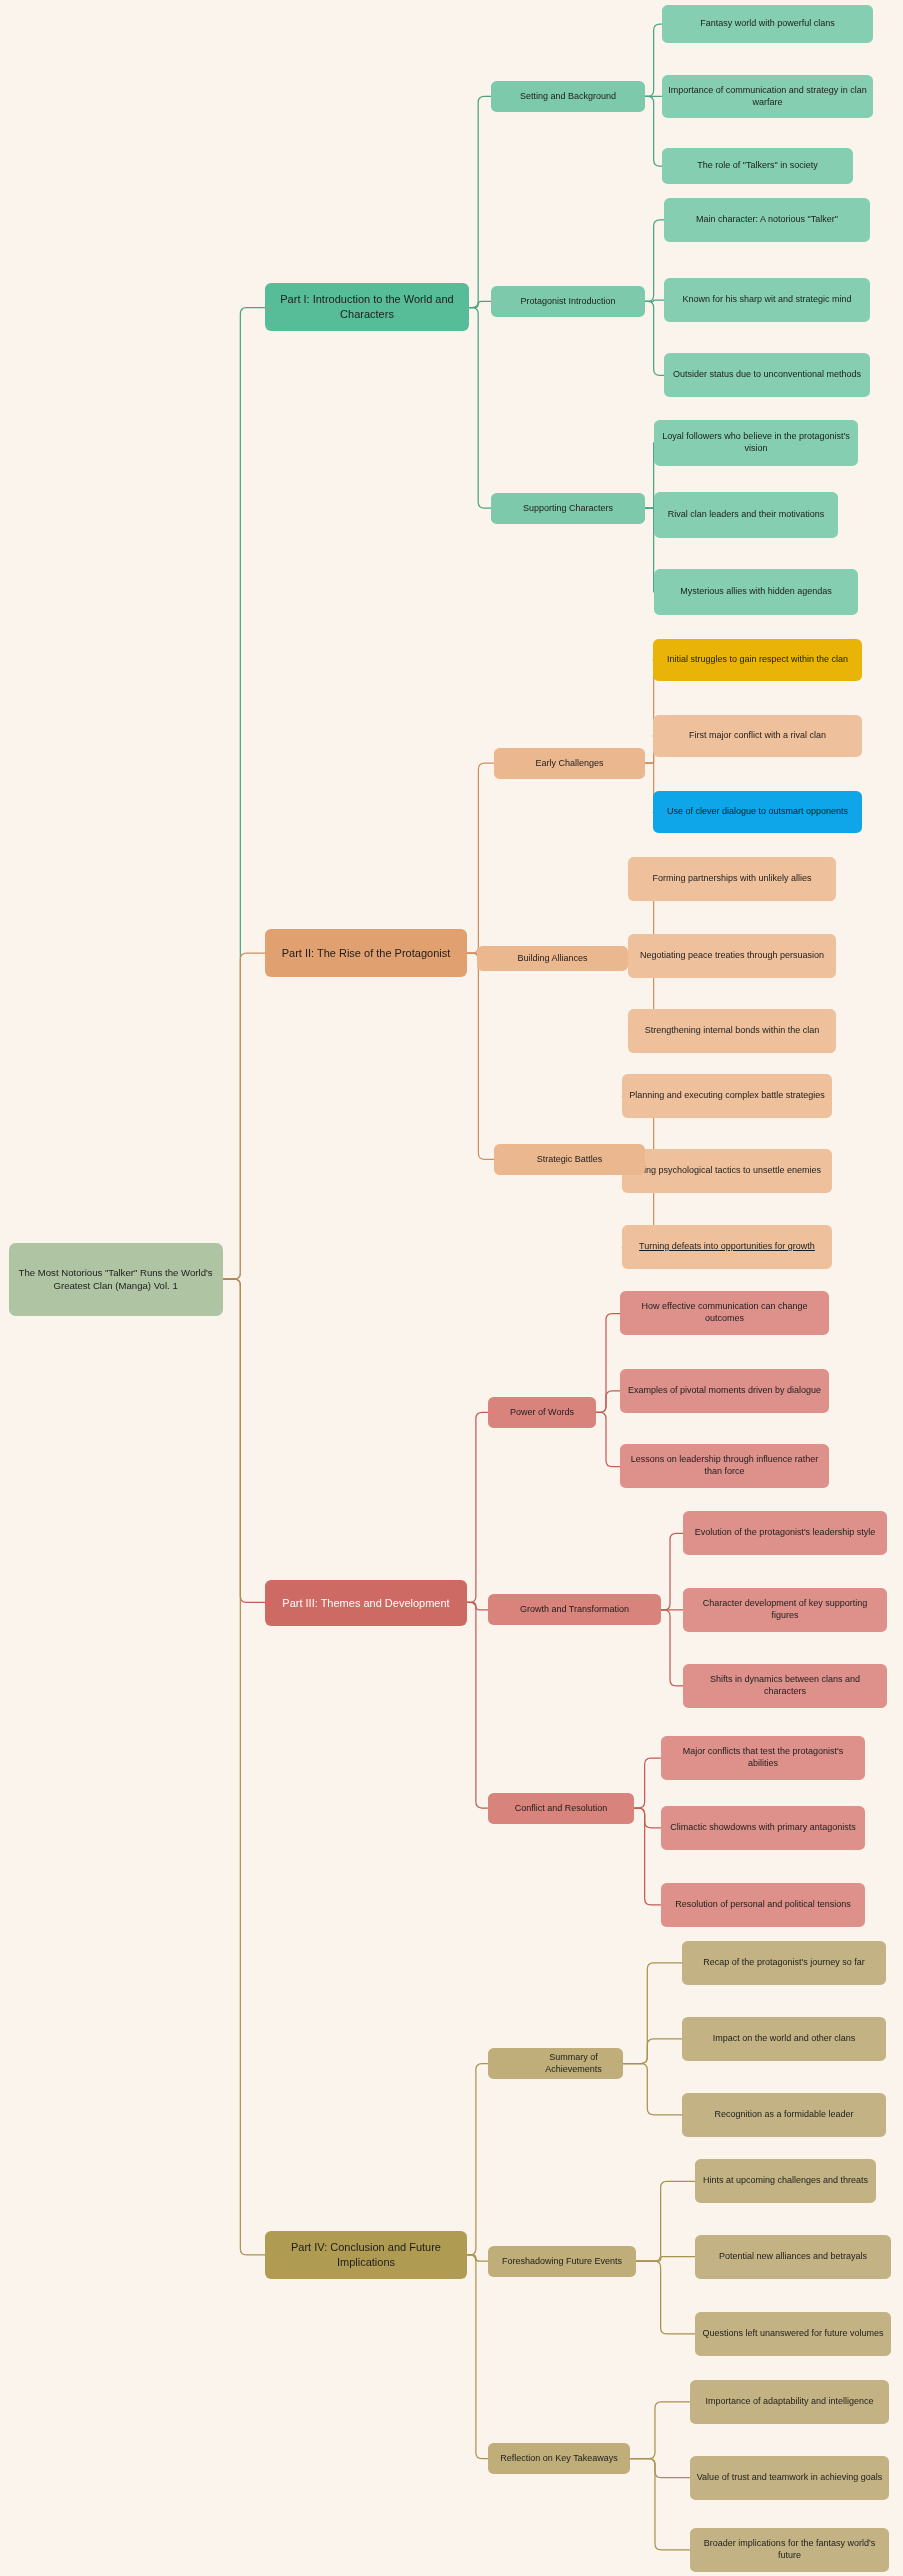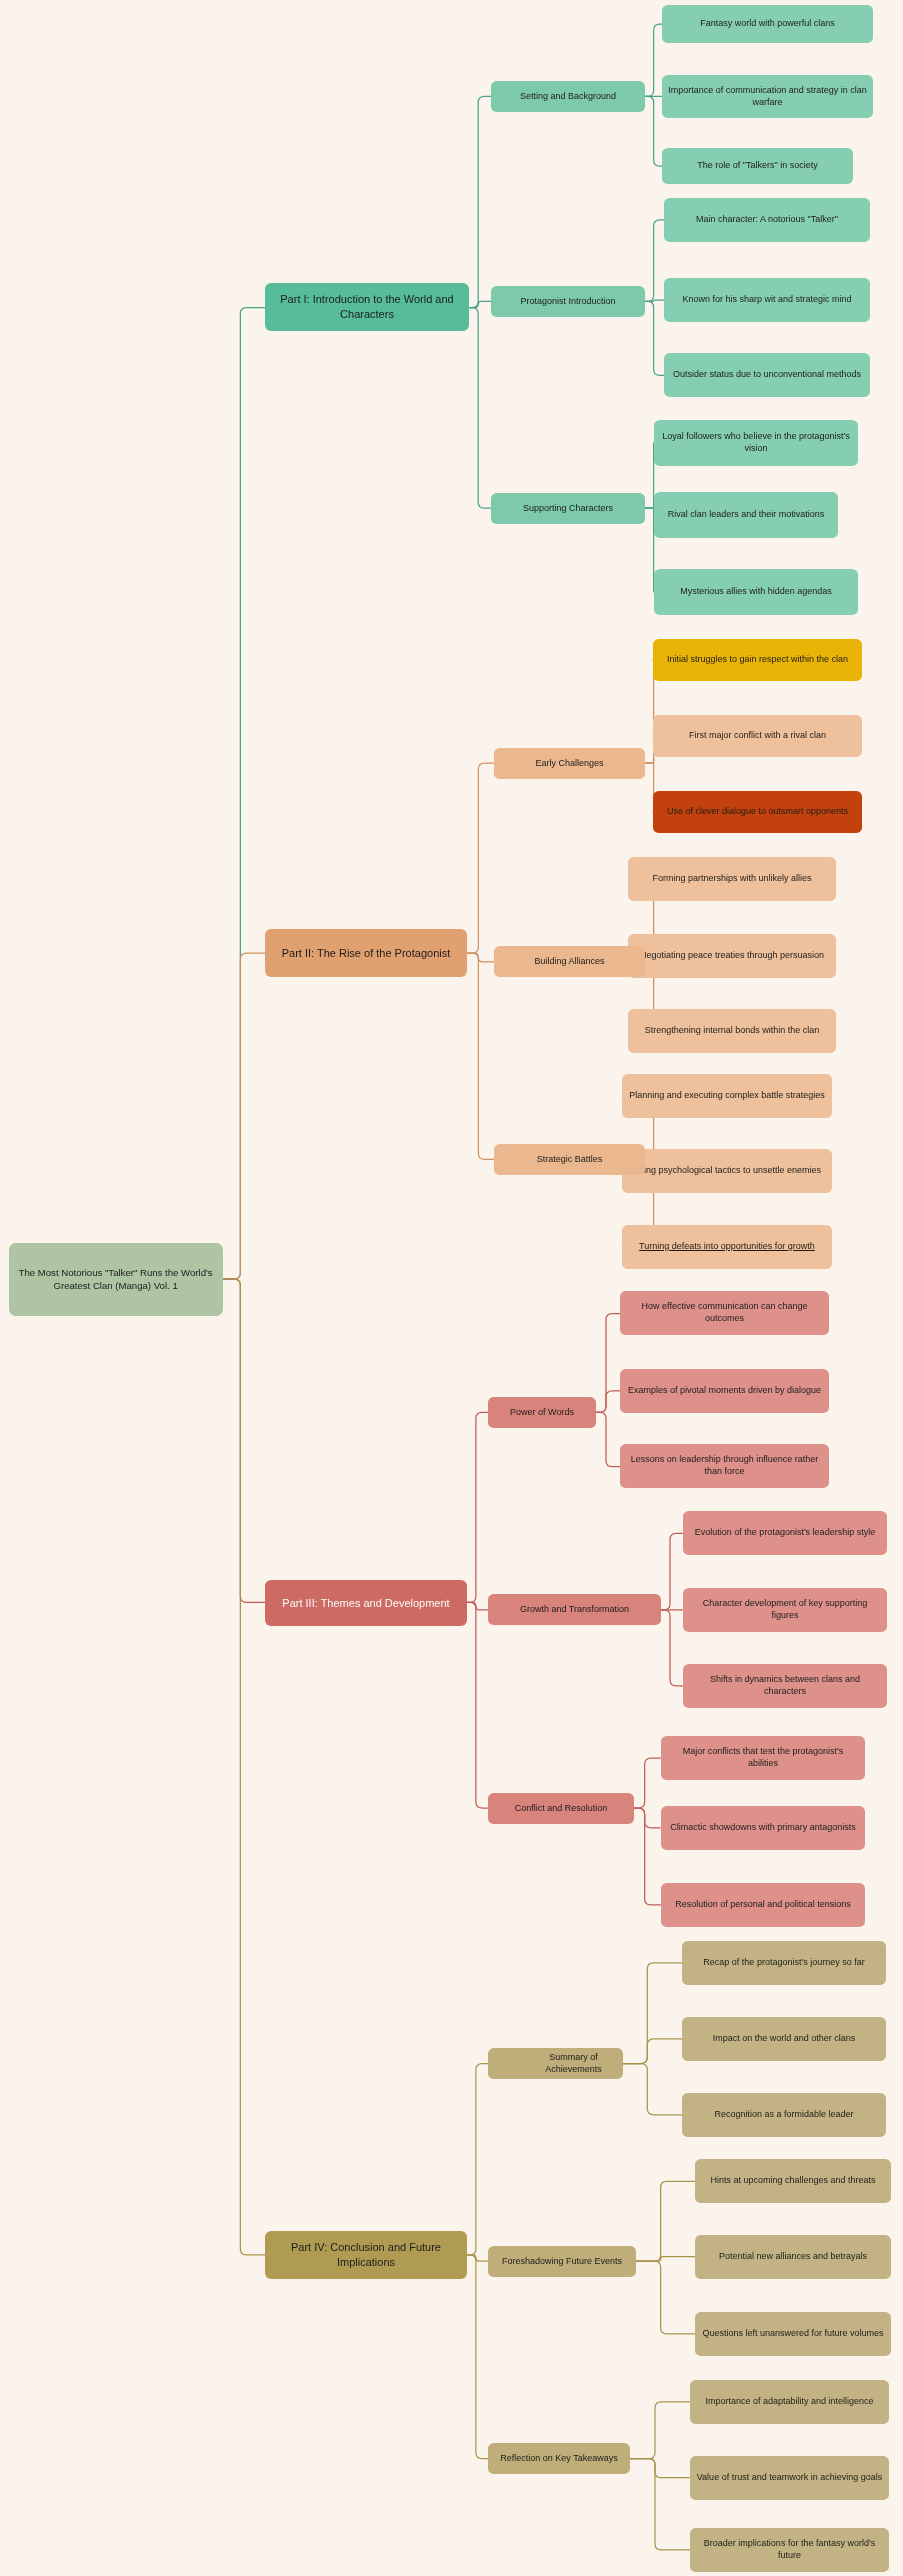--- a/index.html
+++ b/index.html
@@ -148,36 +148,36 @@
       </div>
       <div class="node lvl1" style="left: 265px; top: 283px; width: 204px; height: 48px; background: rgb(87, 189, 153);">
         <span>Part I: Introduction to the World and Characters</span>
       </div>
       <div class="node lvl3" style="left: 653px; top: 639px; width: 209px; height: 42px; background: #eab308;">
         <span>Initial struggles to gain respect within the clan</span>
       </div>
       <div class="node lvl3" style="left: 653px; top: 715px; width: 209px; height: 42px; background: rgb(238, 192, 156);">
         <span>First major conflict with a rival clan</span>
       </div>
-      <div class="node lvl3" style="left: 653px; top: 791px; width: 209px; height: 42px; background: #c2410c;">
+      <div class="node lvl3" style="left: 653px; top: 791px; width: 209px; height: 42px; background: #0ea5e9;">
         <span>Use of clever dialogue to outsmart opponents</span>
       </div>
       <div class="node lvl2" style="left: 494px; top: 748px; width: 151px; height: 31px; background: rgb(235, 183, 143);">
         <span>Early Challenges</span>
       </div>
       <div class="node lvl3" style="left: 628px; top: 857px; width: 208px; height: 44px; background: rgb(238, 192, 156);">
         <span>Forming partnerships with unlikely allies</span>
       </div>
       <div class="node lvl3" style="left: 628px; top: 934px; width: 208px; height: 44px; background: rgb(238, 192, 156);">
         <span>Negotiating peace treaties through persuasion</span>
       </div>
       <div class="node lvl3" style="left: 628px; top: 1009px; width: 208px; height: 44px; background: rgb(238, 192, 156);">
         <span>Strengthening internal bonds within the clan</span>
       </div>
-      <div class="node lvl2" style="left: 494px; top: 946px; width: 151px; height: 31px; background: rgb(235, 183, 143);">
+      <div class="node lvl2" style="left: 477px; top: 946px; width: 151px; height: 25px; background: rgb(235, 183, 143);">
         <span>Building Alliances</span>
       </div>
       <div class="node lvl3" style="left: 622px; top: 1074px; width: 210px; height: 44px; background: rgb(238, 192, 156);">
         <span>Planning and executing complex battle strategies</span>
       </div>
       <div class="node lvl3" style="left: 622px; top: 1149px; width: 210px; height: 44px; background: rgb(238, 192, 156);">
         <span>Using psychological tactics to unsettle enemies</span>
       </div>
       <div class="node lvl3" style="left: 622px; top: 1225px; width: 210px; height: 44px; background: rgb(238, 192, 156); text-decoration: underline;">
         <span>Turning defeats into opportunities for growth</span>
@@ -232,21 +232,21 @@
       </div>
       <div class="node lvl3" style="left: 682px; top: 2017px; width: 204px; height: 44px; background: rgb(195, 179, 132);">
         <span>Impact on the world and other clans</span>
       </div>
       <div class="node lvl3" style="left: 682px; top: 2093px; width: 204px; height: 44px; background: rgb(195, 179, 132);">
         <span>Recognition as a formidable leader</span>
       </div>
       <div class="node lvl2" style="left: 488px; top: 2048px; width: 135px; height: 31px; background: rgb(191, 174, 121); padding-left: 42px;">
         <span>Summary of Achievements</span>
       </div>
-      <div class="node lvl3" style="left: 695px; top: 2159px; width: 196px; height: 44px; background: rgb(195, 179, 132);">
+      <div class="node lvl3" style="left: 695px; top: 2159px; width: 181px; height: 44px; background: rgb(195, 179, 132);">
         <span>Hints at upcoming challenges and threats</span>
       </div>
       <div class="node lvl3" style="left: 695px; top: 2235px; width: 196px; height: 44px; background: rgb(195, 179, 132);">
         <span>Potential new alliances and betrayals</span>
       </div>
       <div class="node lvl3" style="left: 695px; top: 2312px; width: 196px; height: 44px; background: rgb(195, 179, 132);">
         <span>Questions left unanswered for future volumes</span>
       </div>
       <div class="node lvl2" style="left: 488px; top: 2246px; width: 148px; height: 31px; background: rgb(191, 174, 121);">
         <span>Foreshadowing Future Events</span>

